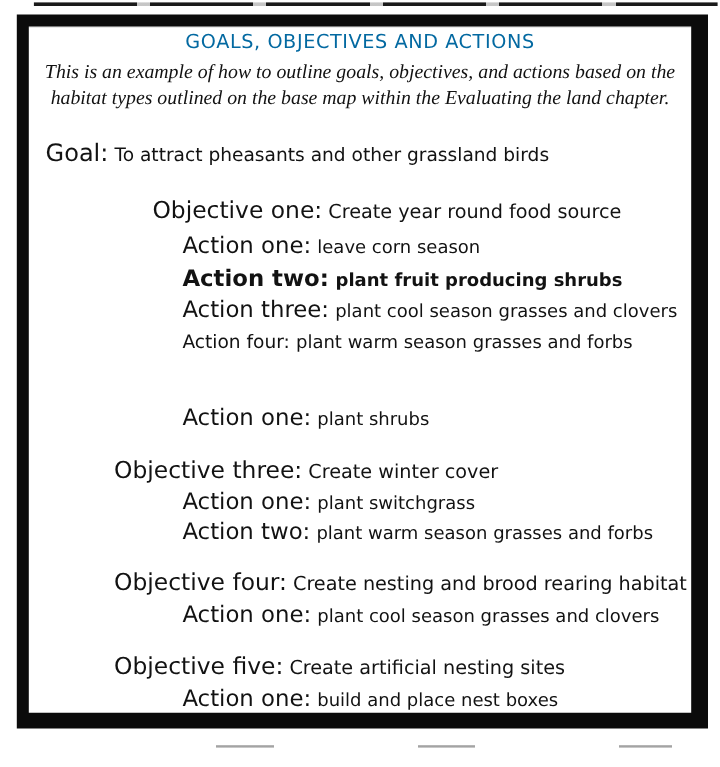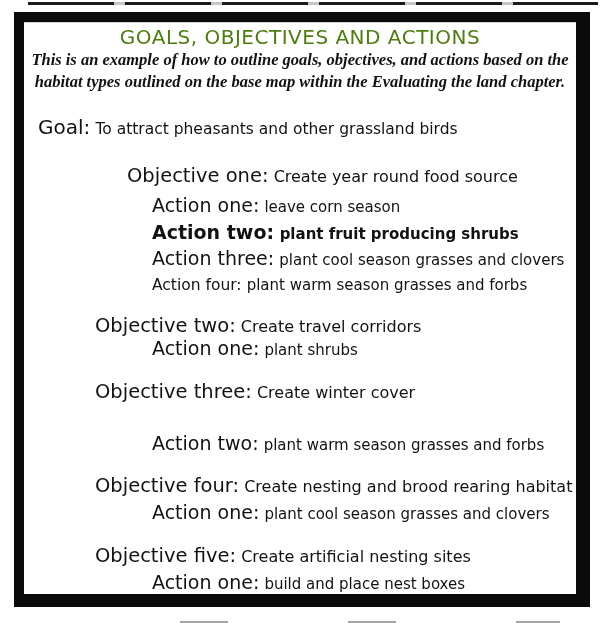--- a/index.html
+++ b/index.html
@@ -33,26 +33,26 @@
     border-right-width: 14px;
     border-bottom-width: 13px;
     background: #fff;
     box-shadow: inset 0 1px 0 rgba(0,0,0,0.18);
   }
 
   .line { position: absolute; white-space: nowrap; line-height: 1.15; text-align: right; }
 
   .doc-title {
     left: 0; right: 0; top: 4px; text-align: center;
-    font-size: 20px; letter-spacing: 0.5px; color: #4d7c0f;
+    font-size: 16px; letter-spacing: 0.5px; color: #0369a1;
   }
   .intro {
     left: 0; right: 0; top: 27px; text-align: center;
     font-family: "Liberation Serif", serif;
-    font-style: italic; font-weight: bold;
+    font-style: italic; font-weight: normal;
     font-size: 16.5px; line-height: 22px; color: #111;
   }
 
   .goal-line   { left: 14px;  top: 94px; }
   .goal-label  { font-size: 20px; }
   .goal-text   { font-size: 15.5px; }
 
   .obj-line  { left: 71px; }
   .act-line  { left: 128px; }
   .obj-label { font-size: 19.5px; }
@@ -112,32 +112,32 @@
     </div>
     <div class="line act-line t-o1a3">
       <span class="act-label">Action three:</span>
       <span class="act-text">plant cool season grasses and clovers</span>
     </div>
     <div class="line act-line act-small t-o1a4">
       <span class="act-label">Action four:</span>
       <span class="act-text">plant warm season grasses and forbs</span>
     </div>
 
-    <div class="line obj-line t-o2">
-      <span class="obj-label">Objective two:</span>
-      <span class="obj-text">Create travel corridors</span>
-    </div>
     <div class="line act-line t-o2a1">
       <span class="act-label">Action one:</span>
       <span class="act-text">plant shrubs</span>
     </div>
 
     <div class="line obj-line t-o3">
       <span class="obj-label">Objective three:</span>
       <span class="obj-text">Create winter cover</span>
+    </div>
+    <div class="line act-line t-o3a1">
+      <span class="act-label">Action one:</span>
+      <span class="act-text">plant switchgrass</span>
     </div>
     <div class="line act-line t-o3a2">
       <span class="act-label">Action two:</span>
       <span class="act-text">plant warm season grasses and forbs</span>
     </div>
 
     <div class="line obj-line t-o4">
       <span class="obj-label">Objective four:</span>
       <span class="obj-text">Create nesting and brood rearing habitat</span>
     </div>

